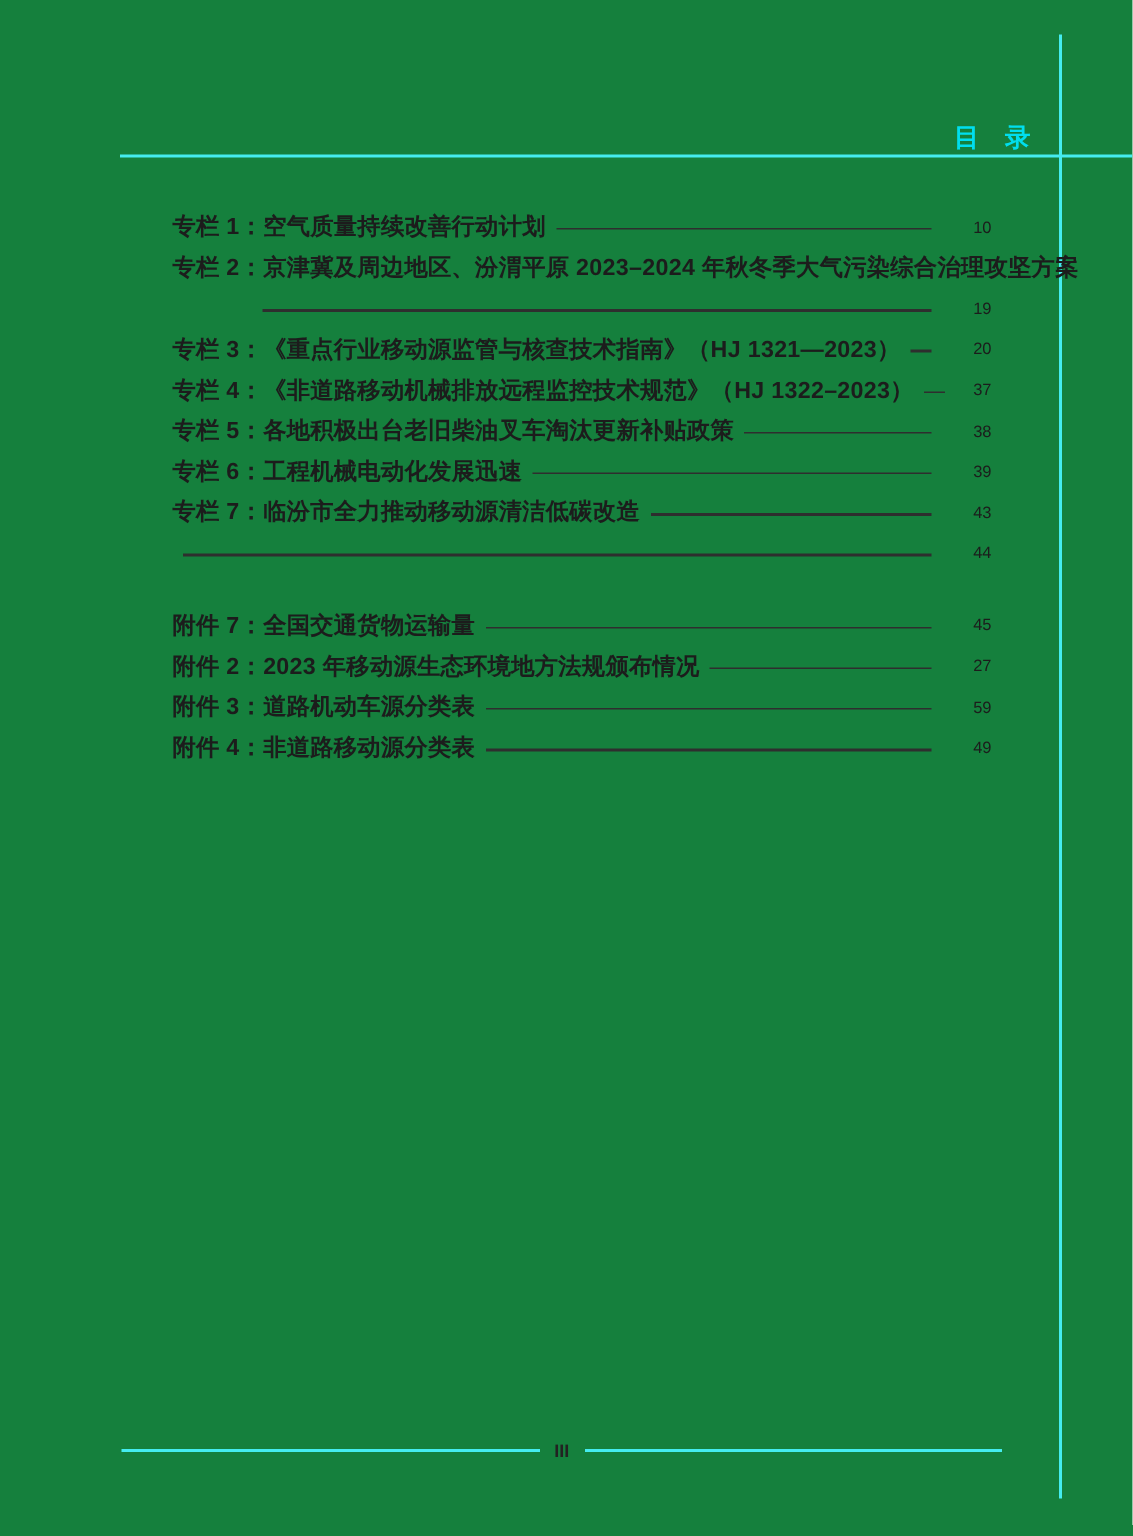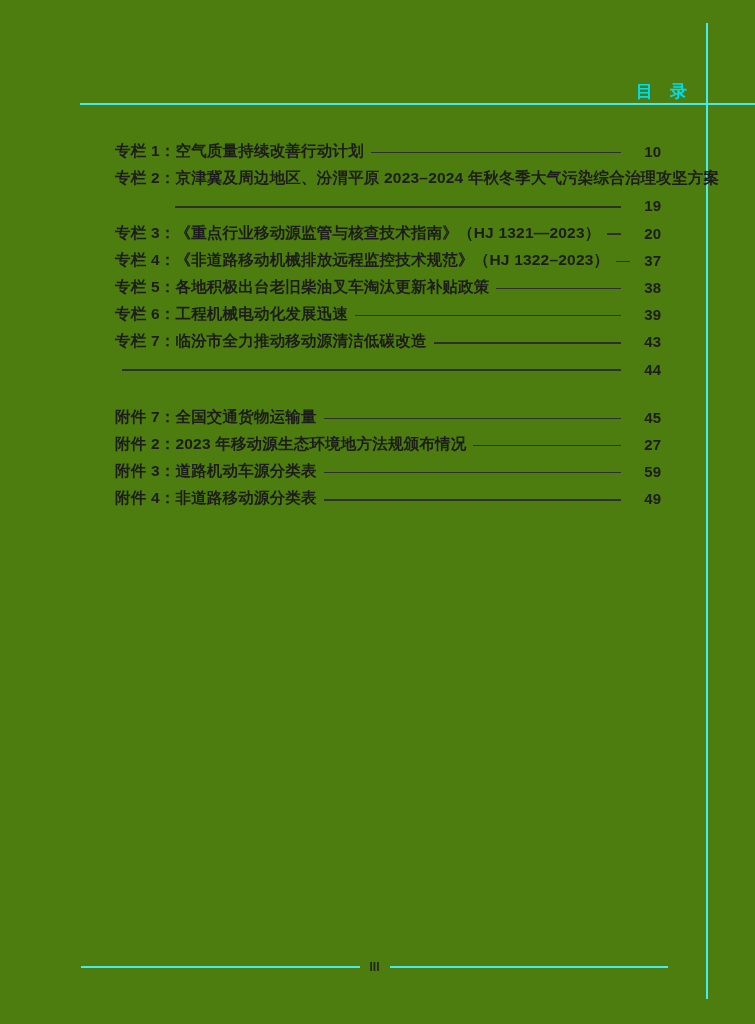--- a/index.html
+++ b/index.html
@@ -5,21 +5,21 @@
   html, body {
     margin: 0;
     padding: 0;
     background: #ffffff;
     font-family: "Liberation Sans", "DejaVu Sans", sans-serif;
   }
   .page {
     position: relative;
     width: 755px;
     height: 1024px;
-    background: #4d7c0f;
+    background: #15803d;
     overflow: hidden;
   }
   
   .header-rule {
     position: absolute;
     left: 80px;
     right: 0;
     top: 103px;
     height: 2px;
     background: #45ECEF;
@@ -66,22 +66,22 @@
     flex: 1;
     min-width: 14px;
     height: 1.5px;
     background: #2E2E2E;
     margin: 2px 10px 0 7px;
     align-self: center;
   }
   .pg {
     width: 30px;
     text-align: right;
-    font-size: 15px;
-    font-weight: 700;
+    font-size: 11px;
+    font-weight: 400;
   }
   .indent { width: 53px; flex: none; }
   
   .footer {
     position: absolute;
     left: 81px;
     top: 944px;
     width: 587px;
     display: flex;
     align-items: center;

